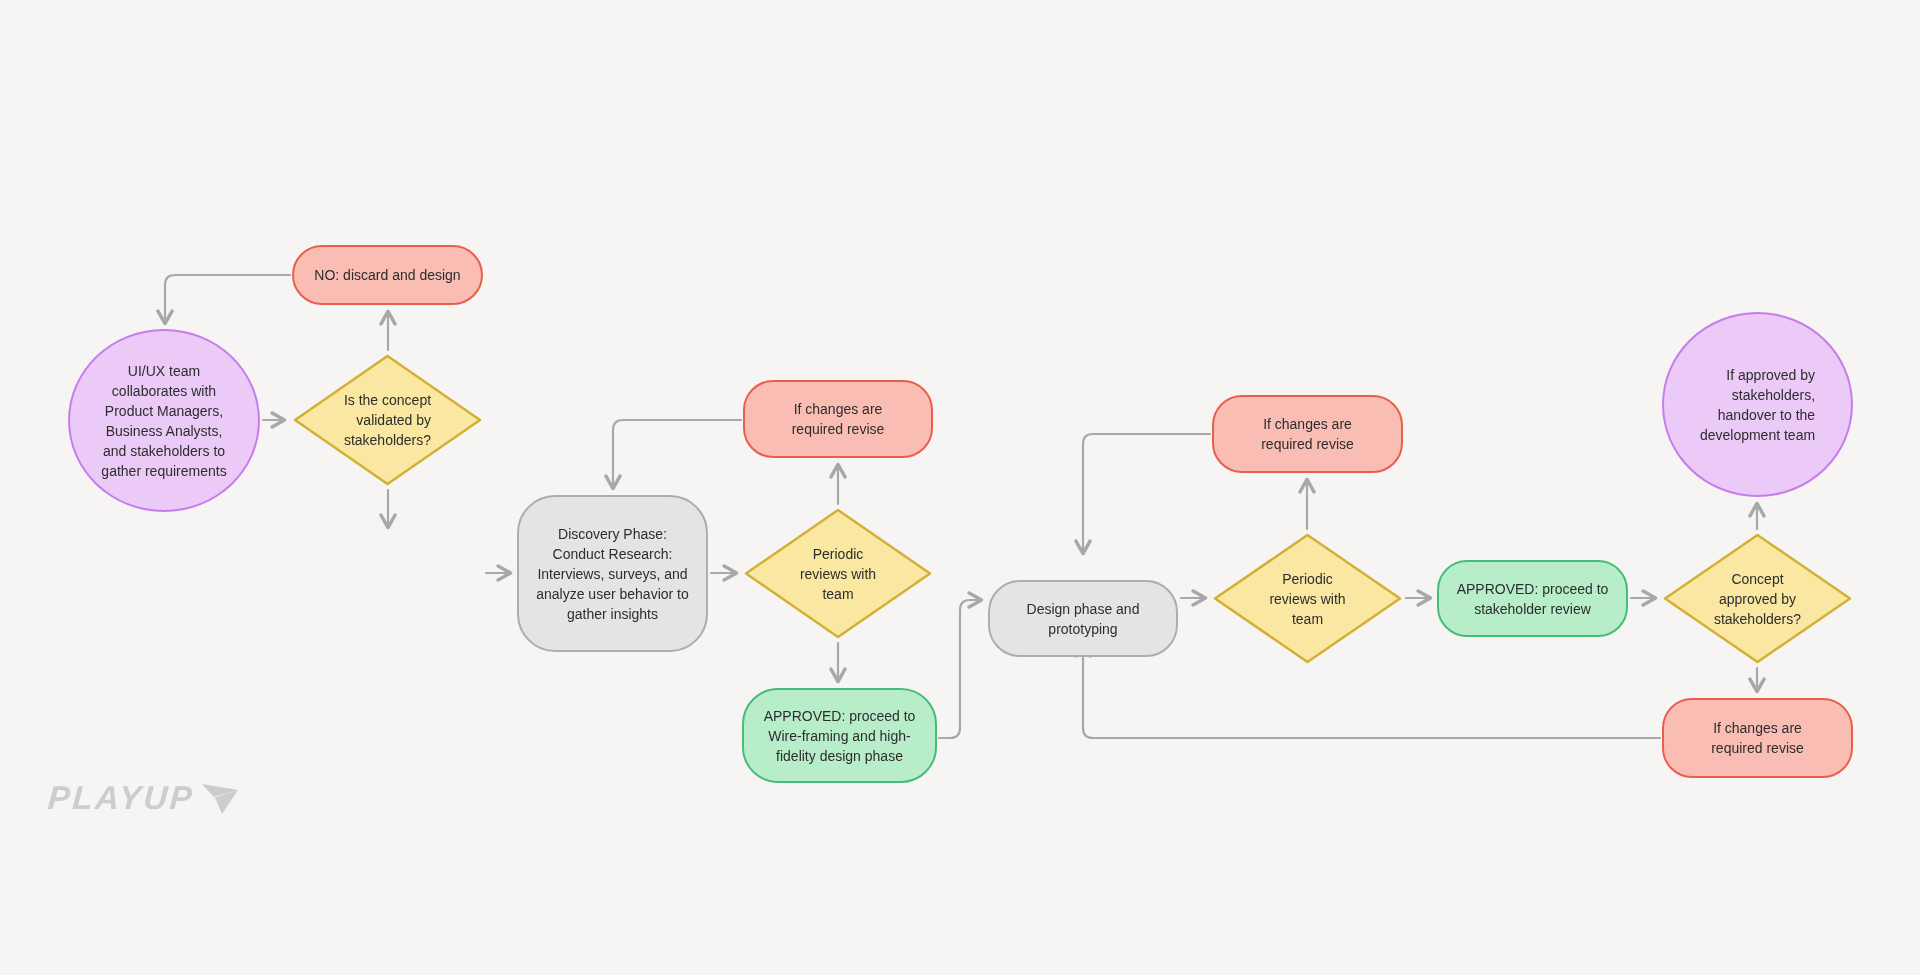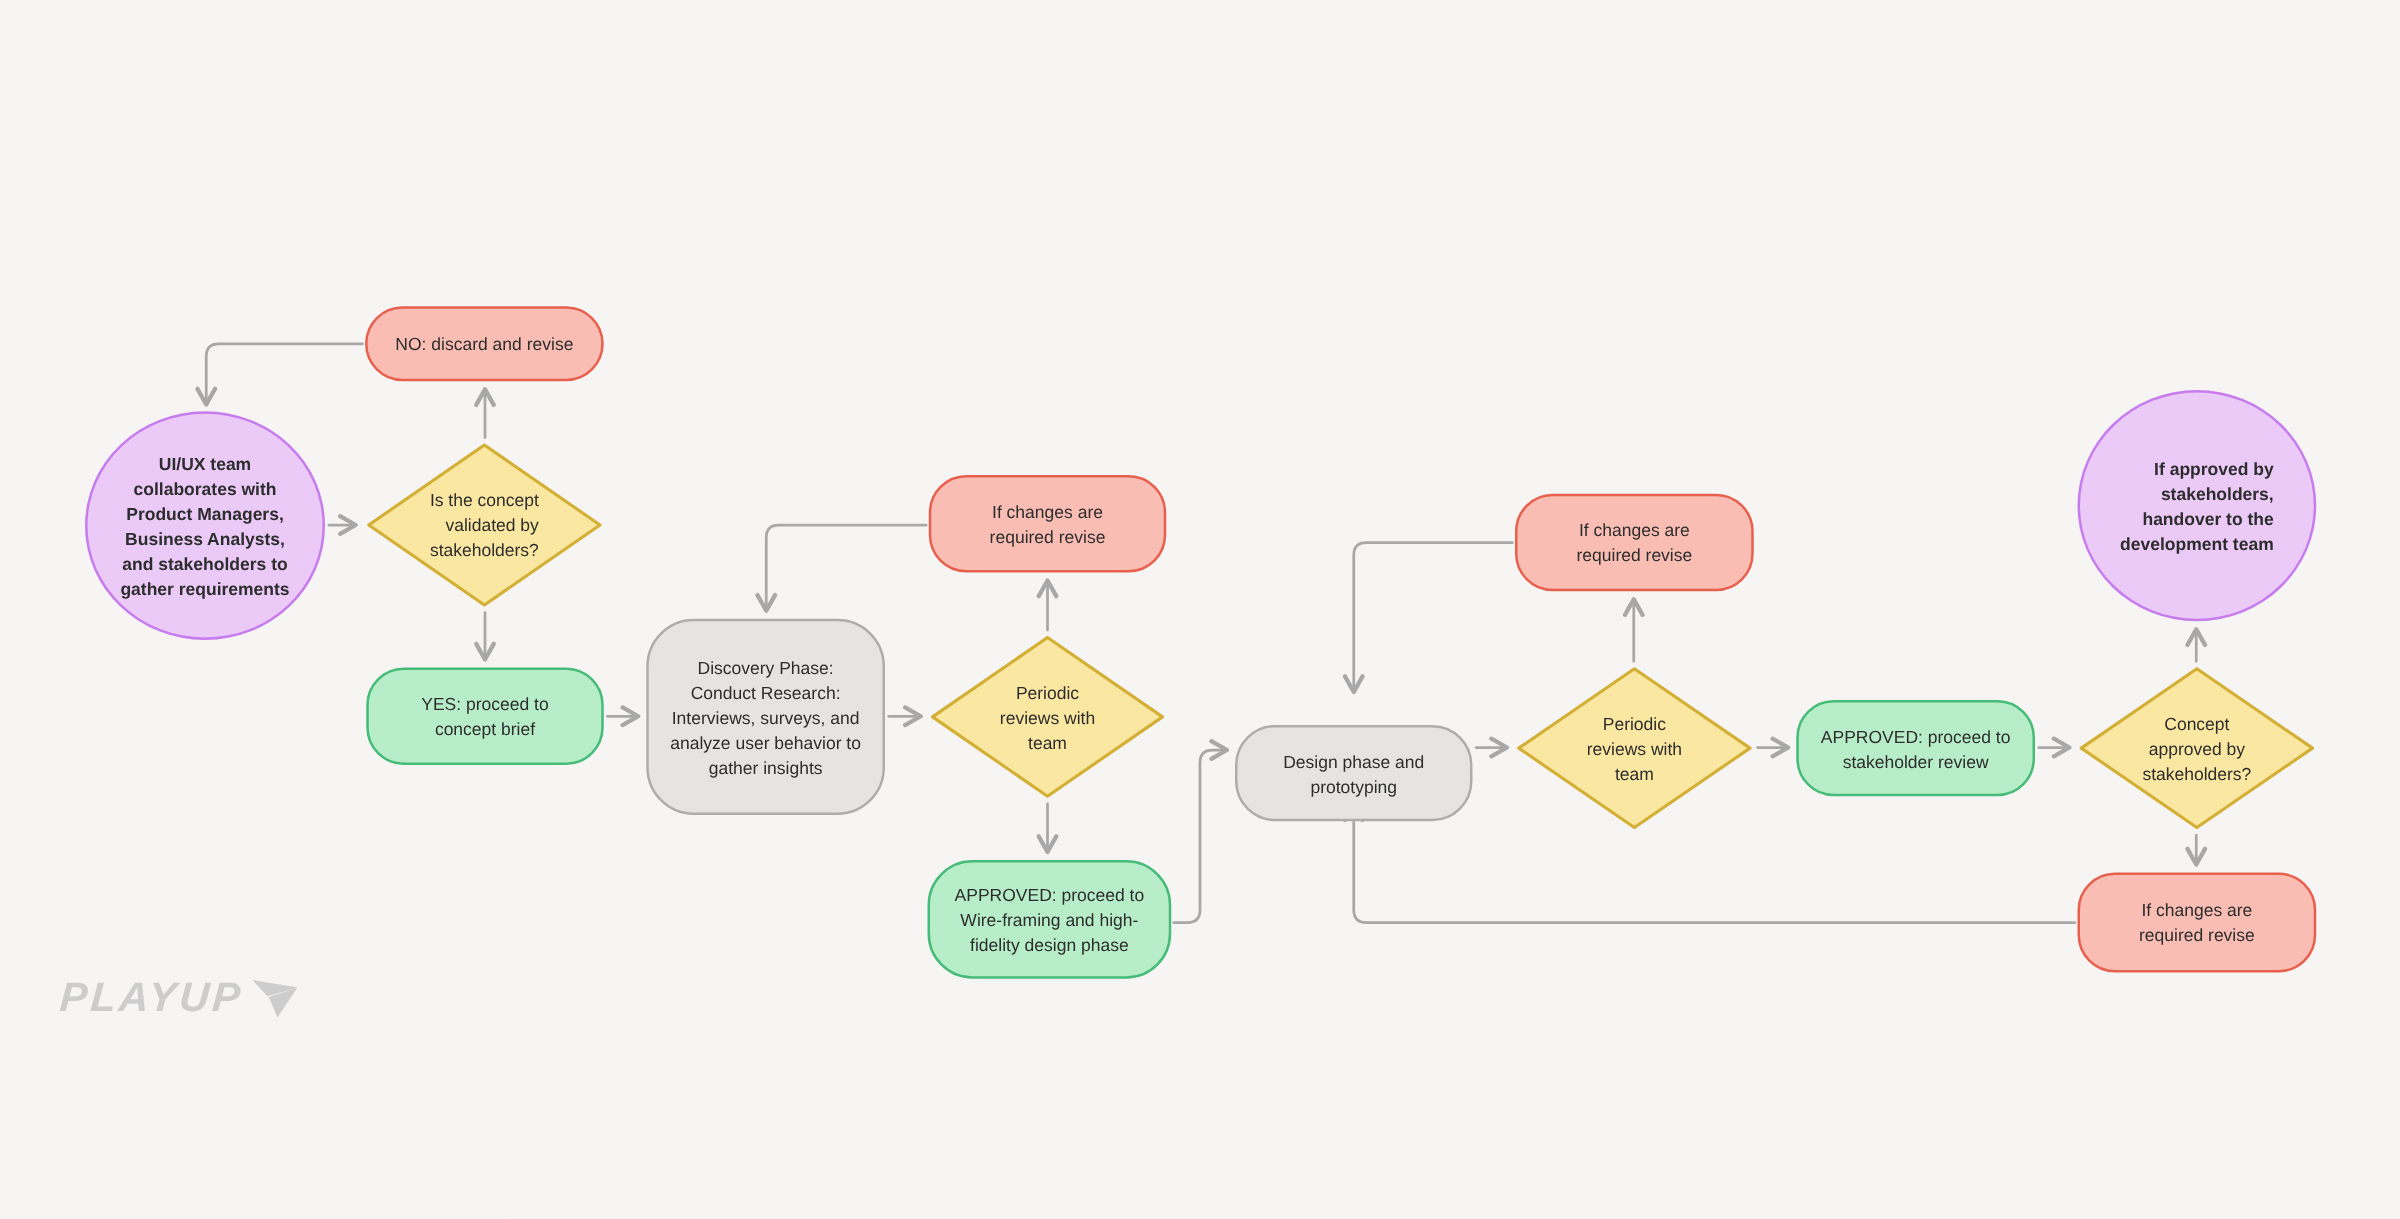--- a/index.html
+++ b/index.html
@@ -39,21 +39,21 @@
   .node-label {
     font-size: 14px;
     line-height: 20px;
     color: #2D2D2D;
     white-space: pre-line;
     z-index: 2;
   }
   .shape-rect   { border-radius: 30px; }
   .fill-red     { background: #F9BDB4; border: 2.5px solid #E7604D; }
   .fill-green   { background: #B7EEC9; border: 2.5px solid #46BC78; }
-  .fill-purple  { background: #EBCAF7; border: 2.5px solid #C77CEE; border-radius: 50%; font-weight: bold; }
+  .fill-purple  { background: #EBCAF7; border: 2.5px solid #C77CEE; border-radius: 50%; }
   .fill-gray    { background: #E5E4E3; border: 2.5px solid #AEADAC; }
   .diamond { background: transparent; border: none; }
   .diamond svg { position: absolute; inset: 0; }
   .diamond .node-label { position: relative; }
   .logo {
     position: absolute;
     left: 48px; top: 778px;
     display: flex; align-items: center; gap: 6px;
     z-index: 2;
   }
@@ -103,36 +103,32 @@
   <div class="node fill-purple" style="left:68px; top:329px; width:192px; height:183px;">
     <div class="node-label">UI/UX team
 collaborates with
 Product Managers,
 Business Analysts,
 and stakeholders to
 gather requirements</div>
   </div>
 
   <div class="node fill-red shape-rect" style="left:292px; top:245px; width:191px; height:60px;">
-    <div class="node-label">NO: discard and revise</div>
+    <div class="node-label">NO: discard and design</div>
   </div>
 
   <div class="node diamond" style="left:292px; top:353px; width:191px; height:134px;text-align:right;">
     <svg viewBox="0 0 191 134">
       <polygon points="95.5,3 188,67 95.5,131 3,67" fill="#FAE7A2" stroke="#D4AF35" stroke-width="2.5" stroke-linejoin="round"></polygon>
     </svg>
     <div class="node-label">Is the concept
 validated by
 stakeholders?</div>
   </div>
 
-  <div class="node fill-green shape-rect" style="left:293px; top:534px; width:190px; height:78px;">
-    <div class="node-label">YES: proceed to
-concept brief</div>
-  </div>
 
   <div class="node fill-gray" style="left:517px; top:495px; width:191px; height:157px; border-radius:38px;">
     <div class="node-label">Discovery Phase:
 Conduct Research:
 Interviews, surveys, and
 analyze user behavior to
 gather insights</div>
   </div>
 
   <div class="node diamond" style="left:743px; top:507px; width:190px; height:133px;">

